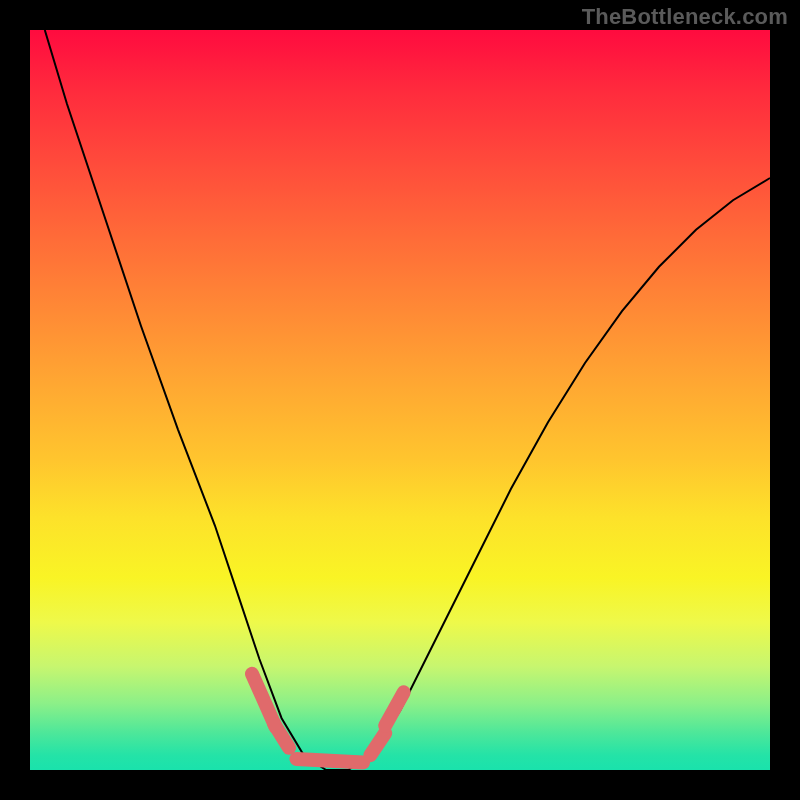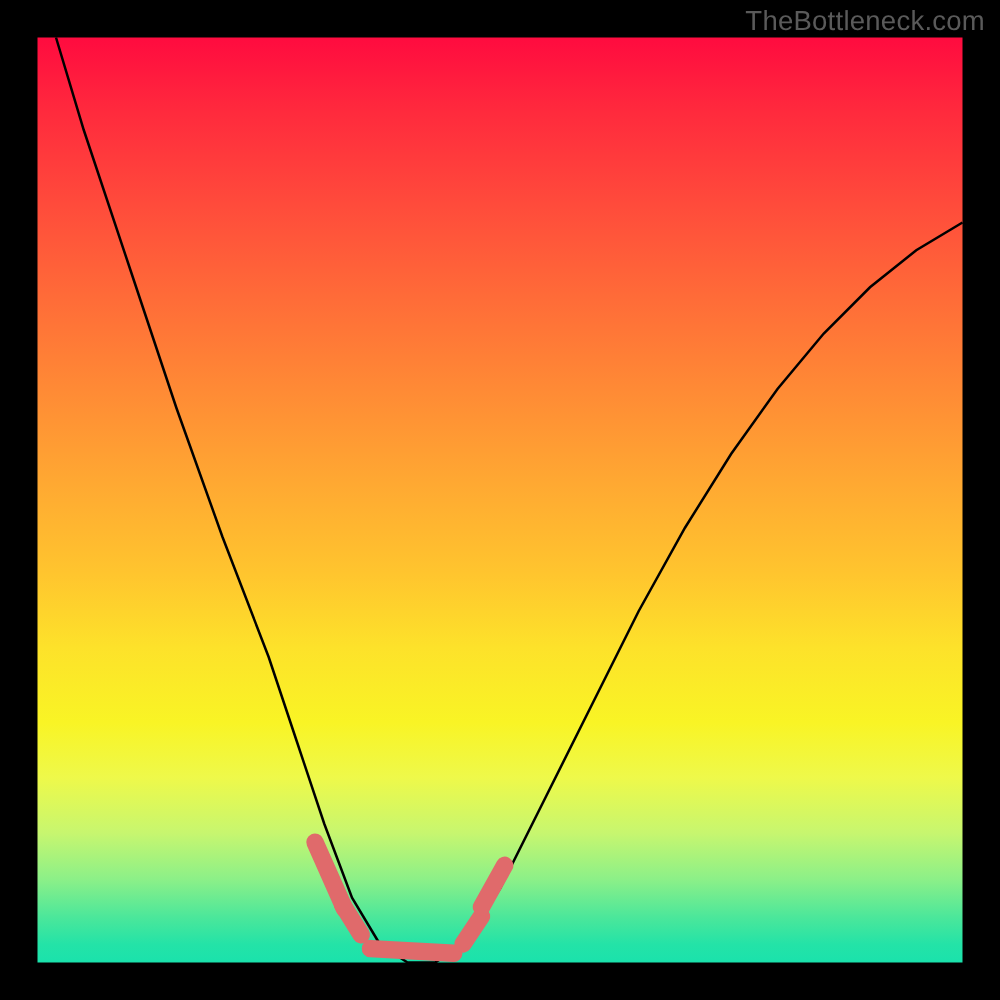--- a/index.html
+++ b/index.html
@@ -34,21 +34,21 @@
       #24e3a7 98%,
       #1ae2ac 100%
     );
   }
   .watermark {
     position: absolute;
     top: 4px;
     right: 12px;
     color: #5a5a5a;
     font-size: 22px;
-    font-weight: 400;
+    font-weight: 700;
     letter-spacing: 0.2px;
     z-index: 10;
   }
   svg.curve {
     position: absolute;
     left: 0;
     top: 0;
     width: 740px;
     height: 740px;
     overflow: visible;

